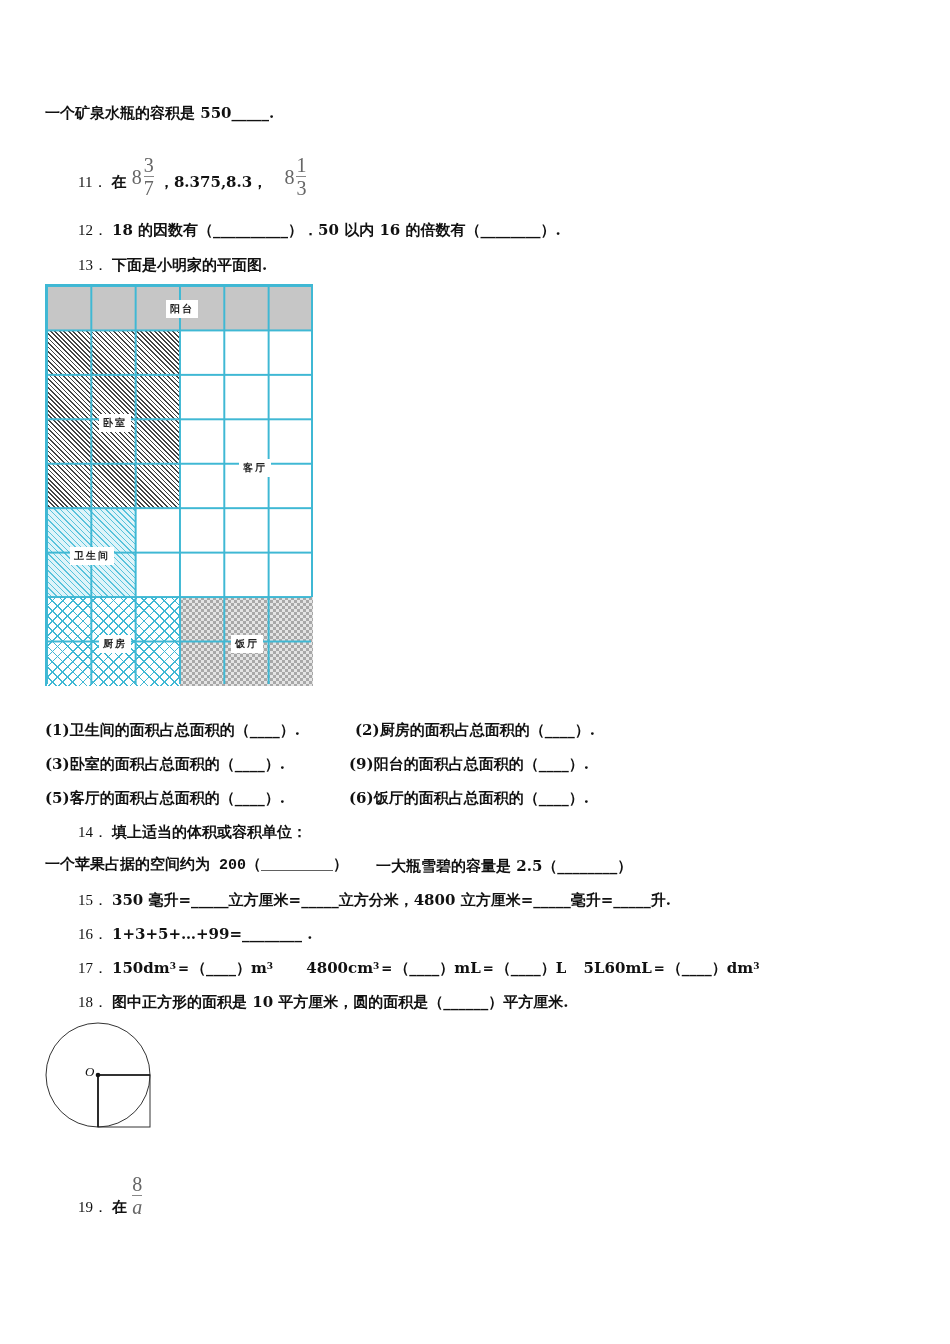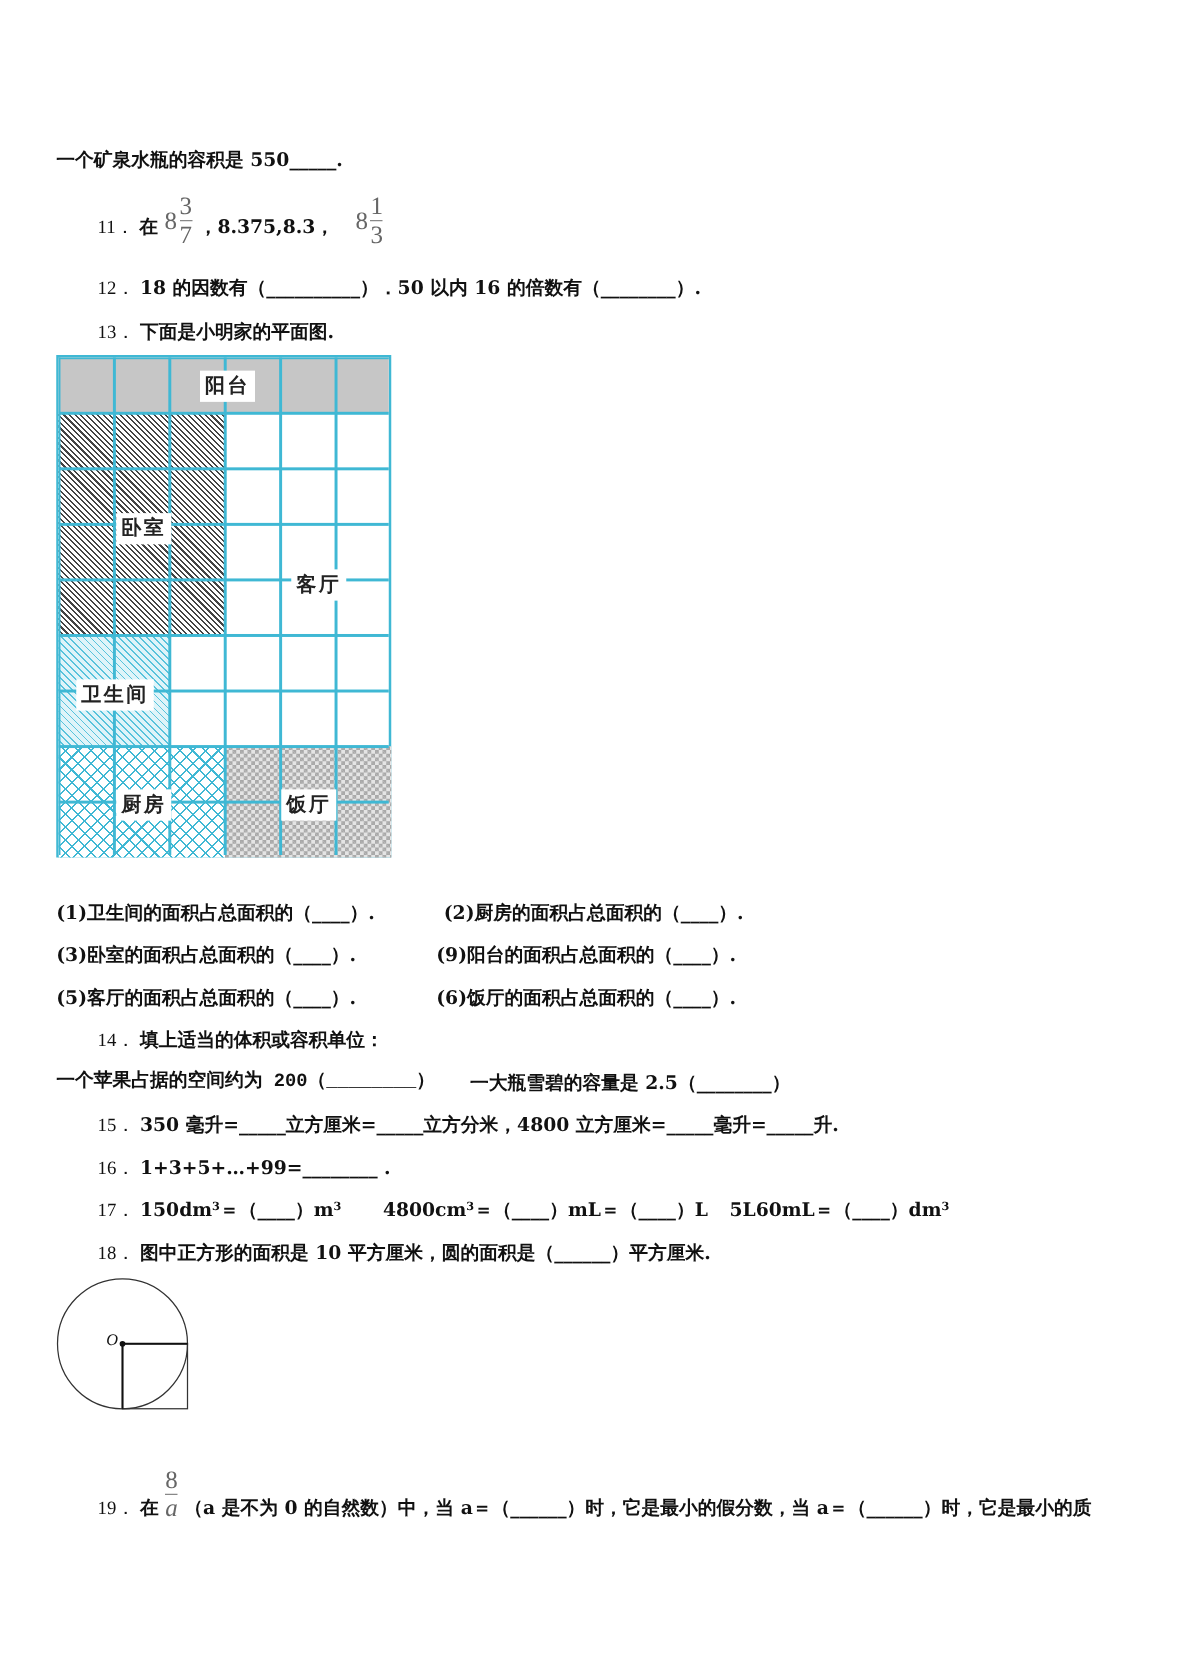--- a/index.html
+++ b/index.html
@@ -53,31 +53,31 @@
     position: absolute; inset: 0;
     background-image:
       linear-gradient(to right, #3fb8d4 0, #3fb8d4 2px, transparent 2px),
       linear-gradient(to bottom, #3fb8d4 0, #3fb8d4 2px, transparent 2px);
     background-size: 44.33px 44.44px;
     background-position: -1px -1px;
     pointer-events: none;
   }
   .rlabel {
     position: absolute; background: #fff; padding: 2px 4px;
-    font-family: "DejaVu Serif", serif; font-size: 16px; font-weight: bold;
+    font-family: "DejaVu Serif", serif; font-size: 10px; font-weight: bold;
     letter-spacing: 2px; color: #222; transform: translate(-50%, -50%);
     white-space: nowrap;
   }
 
   .circle-fig { position: absolute; left: 44px; top: 1022px; }
 </style>
 </head>
 <body>
 
-<div class="line" style="top:118px;">
+<div class="line" style="top:103px;">
   <span>一个矿泉水瓶的容积是 550_____.</span>
 </div>
 
 <div class="line" style="top:160px;">
   <span class="qnum">11．</span><span>在</span>
   <span class="frac" style="top:-6px;">
     <span class="whole">8</span><span class="fr">
         <span class="num">3</span>
         <span class="den">7</span>
       </span>
@@ -156,14 +156,13 @@
 </svg>
 
 <div class="line" style="top:1185px;">
   <span class="qnum">19．</span><span>在</span>
   <span class="frac" style="top:-12px;">
     <span class="fr">
         <span class="num">8</span>
         <span class="den" style="font-style:italic;">a</span>
       </span>
   </span>
-  <span>（a 是不为 0 的自然数）中，当 a＝（______）时，它是最小的假分数，当 a＝（______）时，它是最小的质</span>
 </div>
 
 </body></html>

